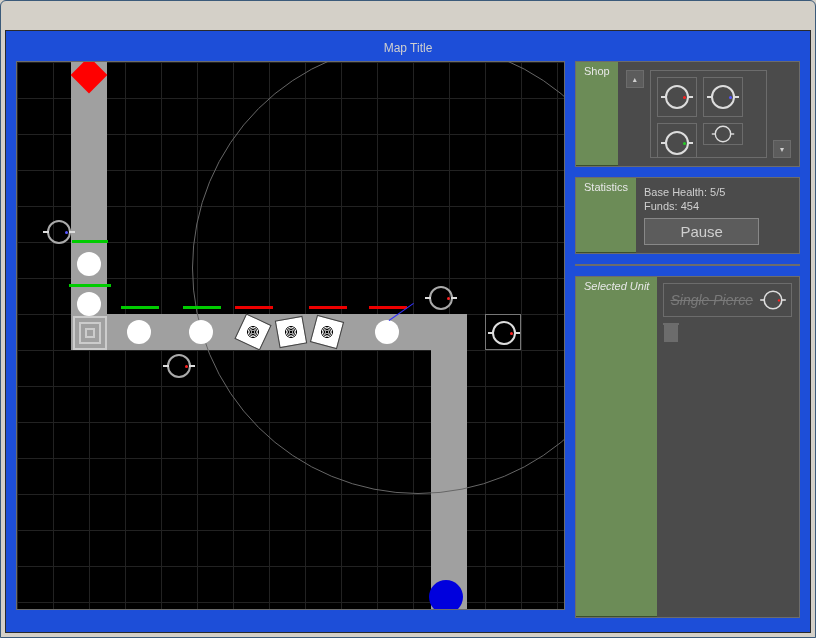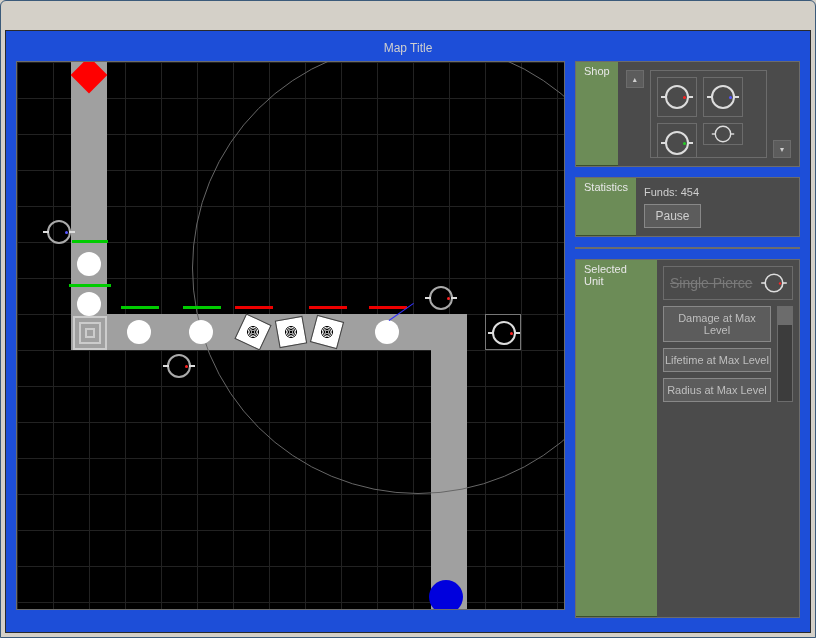--- a/index.html
+++ b/index.html
@@ -32,21 +32,21 @@
   .swirl{position:absolute;width:26px;height:26px;border:1px solid #444;background:radial-gradient(circle,#000 6%,#fff 10%,#000 14%,#fff 18%,#000 22%,#fff 26%,#000 30%,#fff 34%);transform:rotate(10deg);}
   .hpbar{position:absolute;height:3px;}
   .range-circle{position:absolute;border:1px solid #666;border-radius:50%;}
   .barrel{position:absolute;width:30px;height:1px;background:#33f;}
   
   .side{flex:1;display:flex;flex-direction:column;gap:10px;min-width:0;}
   .panel{border:1px solid #6c6c6c;background:#4b4b4b;display:flex;flex-direction:row;}
   .panel-header{background:#6c8c57;color:#e8e8e8;font-size:11px;padding:3px 8px;border-bottom:1px solid #3b4f2d;}
   .panel-body{padding:8px;color:#cfcfcf;font-size:11px;}
   .stat-line{margin-bottom:2px;}
-  .pbtn{display:block;width:100%;border:1px solid #888;background:#5c5c5c;color:#cfcfcf;font-size:12px;padding:4px 0;text-align:center;margin-top:6px;}
+  .pbtn{display:block;width:100%;border:1px solid #888;background:#5c5c5c;color:#cfcfcf;font-size:15px;padding:4px 16px;text-align:center;margin-top:6px;}
   
   .shop-body{display:flex;gap:6px;padding:8px;}
   .shop-scroll{flex:1;border:1px solid #6c6c6c;padding:6px;display:flex;gap:6px;flex-wrap:wrap;height:74px;overflow:hidden;}
   .shop-item{width:38px;height:38px;border:1px solid #6c6c6c;background:#4b4b4b;display:flex;align-items:center;justify-content:center;position:relative;}
   .shop-item .tower-icon{position:relative;}
   .shop-right{width:36px;display:flex;flex-direction:column;gap:4px;}
   .tabbtn{border:1px solid #6c6c6c;background:#4b4b4b;color:#cfcfcf;font-size:9px;text-align:center;padding:2px 0;}
   .scrollbtn{width:16px;height:16px;border:1px solid #6c6c6c;background:#5c5c5c;display:flex;align-items:center;justify-content:center;font-size:8px;color:#cfcfcf;}
   .scrollcol{display:flex;flex-direction:column;justify-content:space-between;align-items:center;}
   
@@ -158,43 +158,39 @@
             </div>
             <div class="scrollcol" style="height:88px;justify-content:flex-end;">
               <div class="scrollbtn">▾</div>
             </div>
           </div>
         </div>
 
         <div class="panel">
           <div class="panel-header">Statistics</div>
           <div class="panel-body">
+            <div class="stat-line">Base Health: 5/5</div>
             <div class="stat-line">Funds: 454</div>
             <div class="pbtn">Pause</div>
           </div>
         </div>
 
         <div class="panel">
         </div>
 
-        <div class="panel" style="flex:1;min-height:0;">
+        <div class="panel" style="flex:1;min-height:0;font-style:italic;">
           <div class="panel-header">Selected Unit</div>
           <div class="su-body">
             <div class="su-title">
               <span>Single Pierce</span>
               <div class="tower-icon">
                   <span class="dot" style="background:#f22"></span>
                 </div>
             </div>
             <div class="su-scroll">
-              <div class="su-btns">
-                <div class="su-btn">Damage at Max Level</div>
-                <div class="su-btn">Lifetime at Max Level</div>
-                <div class="su-btn">Radius at Max Level</div>
-              </div>
               <div class="su-bar">
                   <div class="su-thumb"></div>
                 </div>
             </div>
           </div>
         </div>
 
       </div>
     </div>
   </div>

